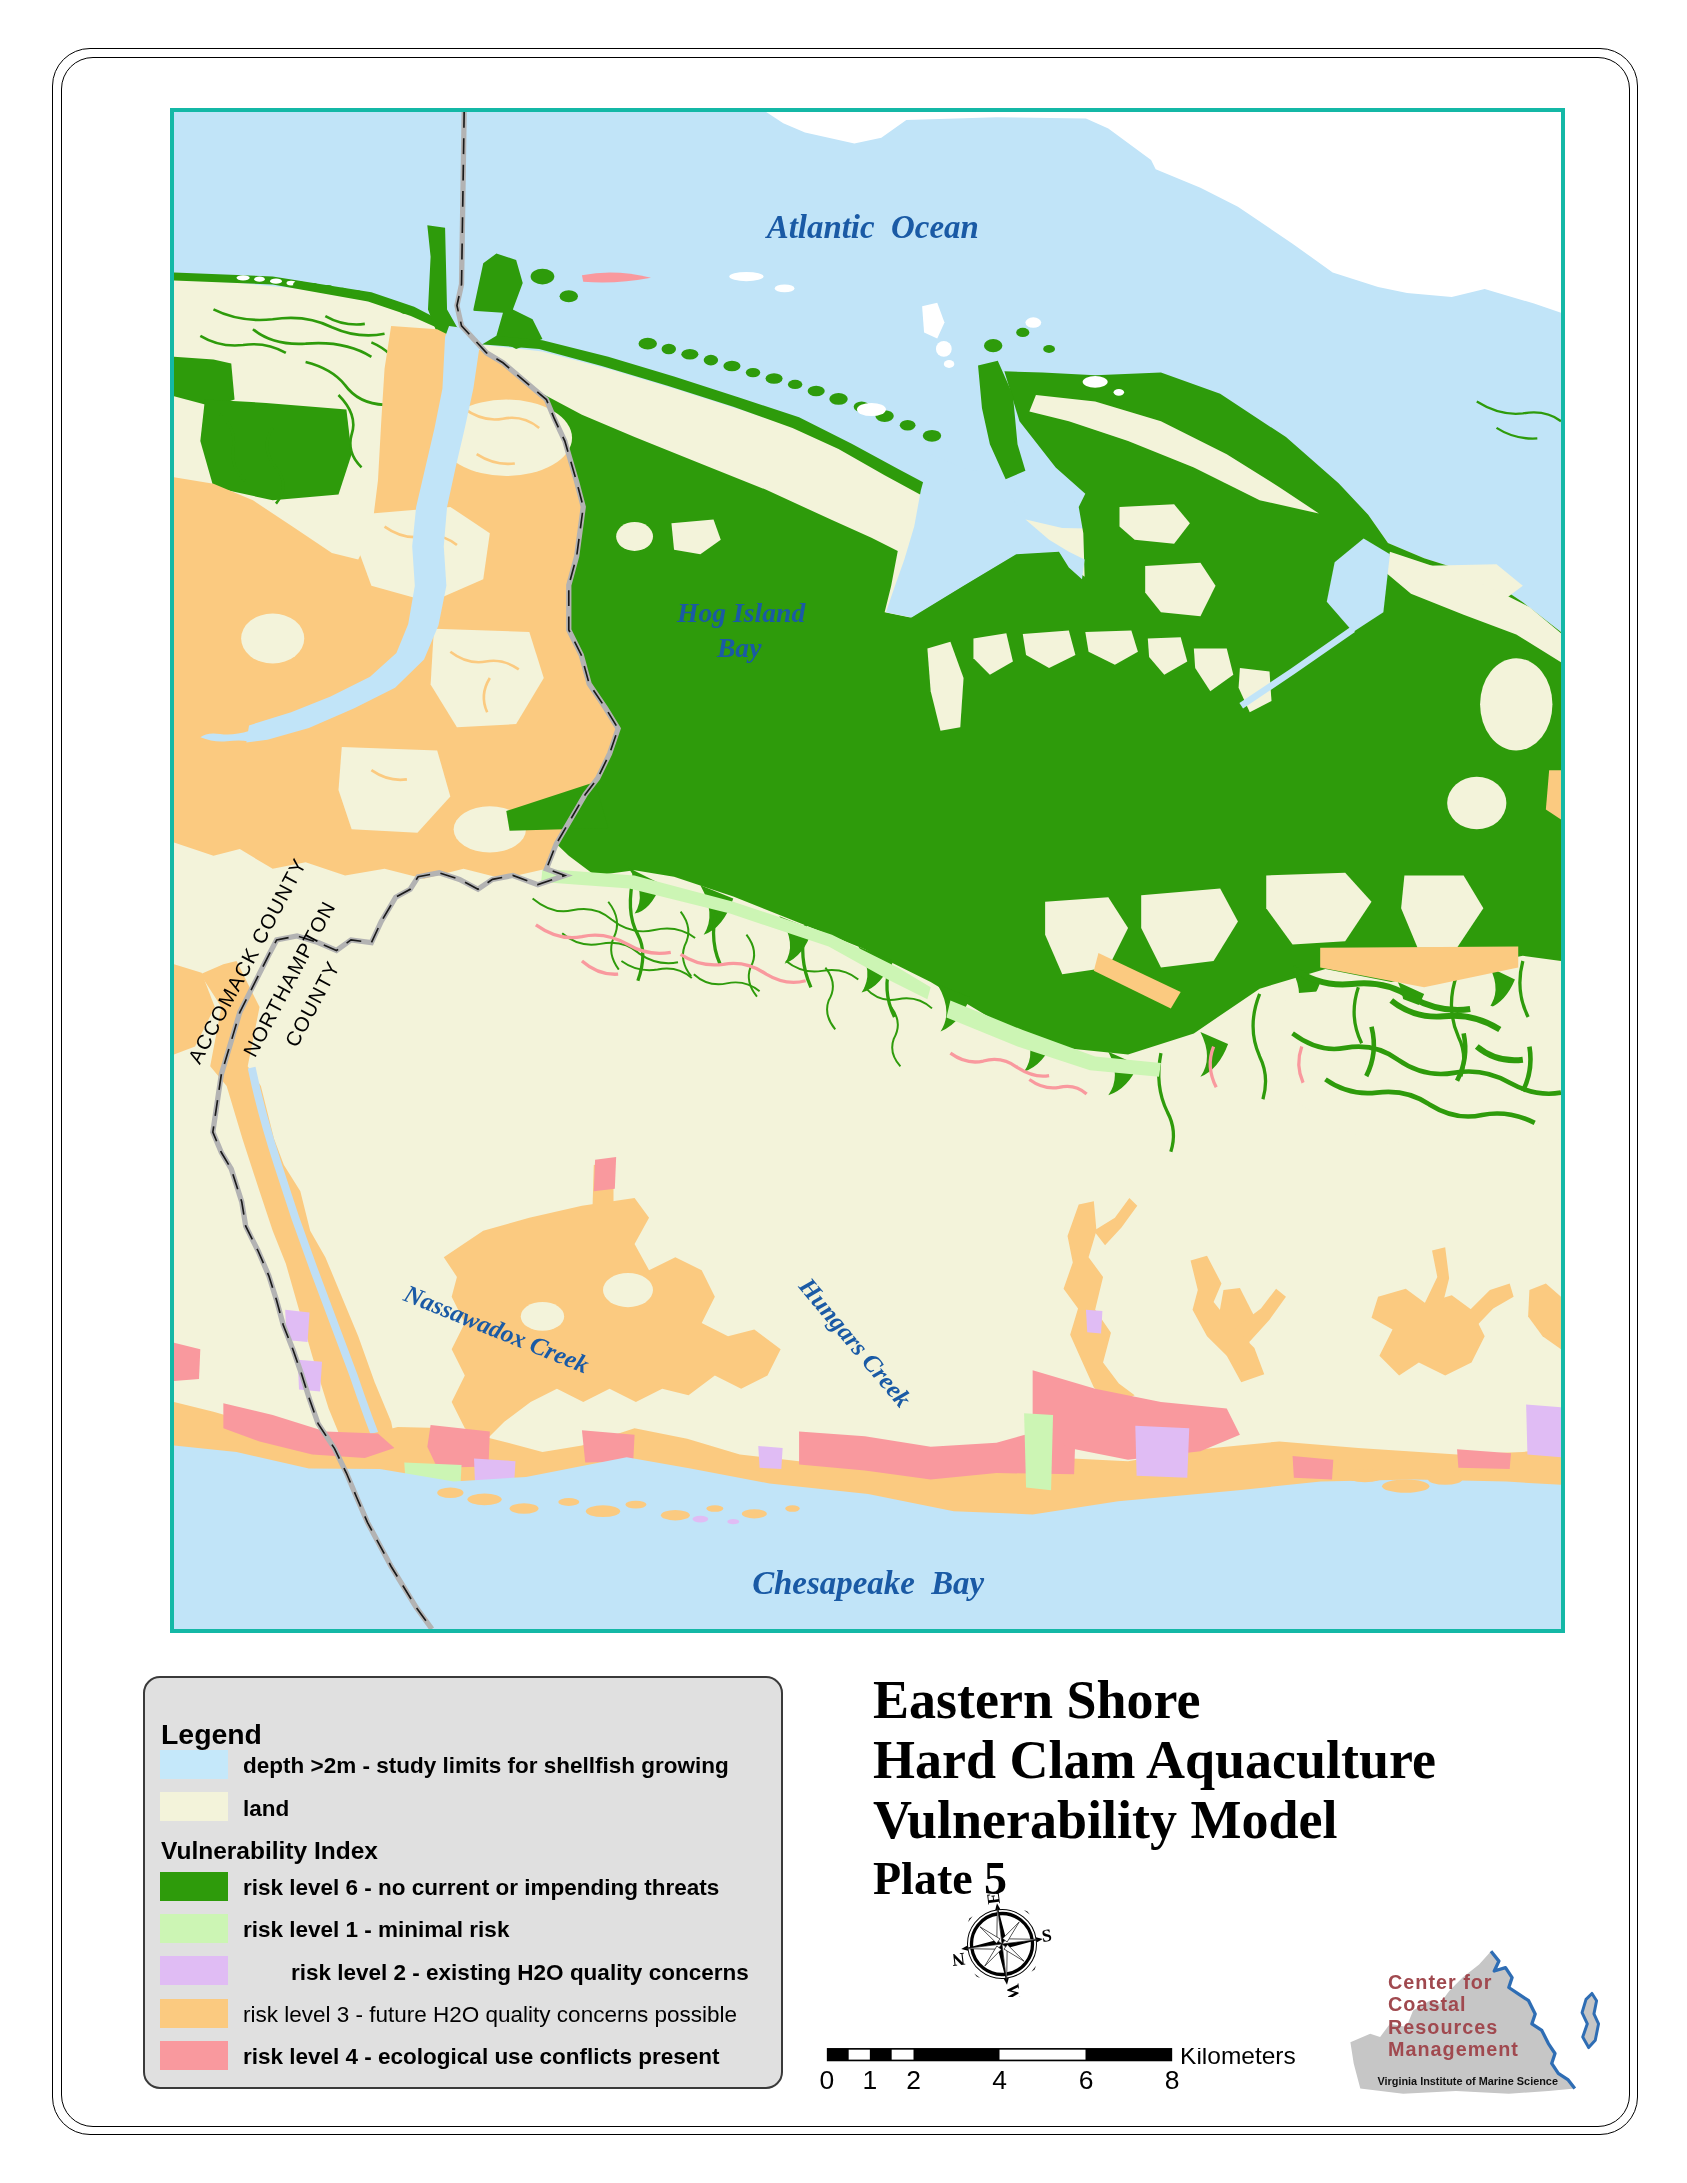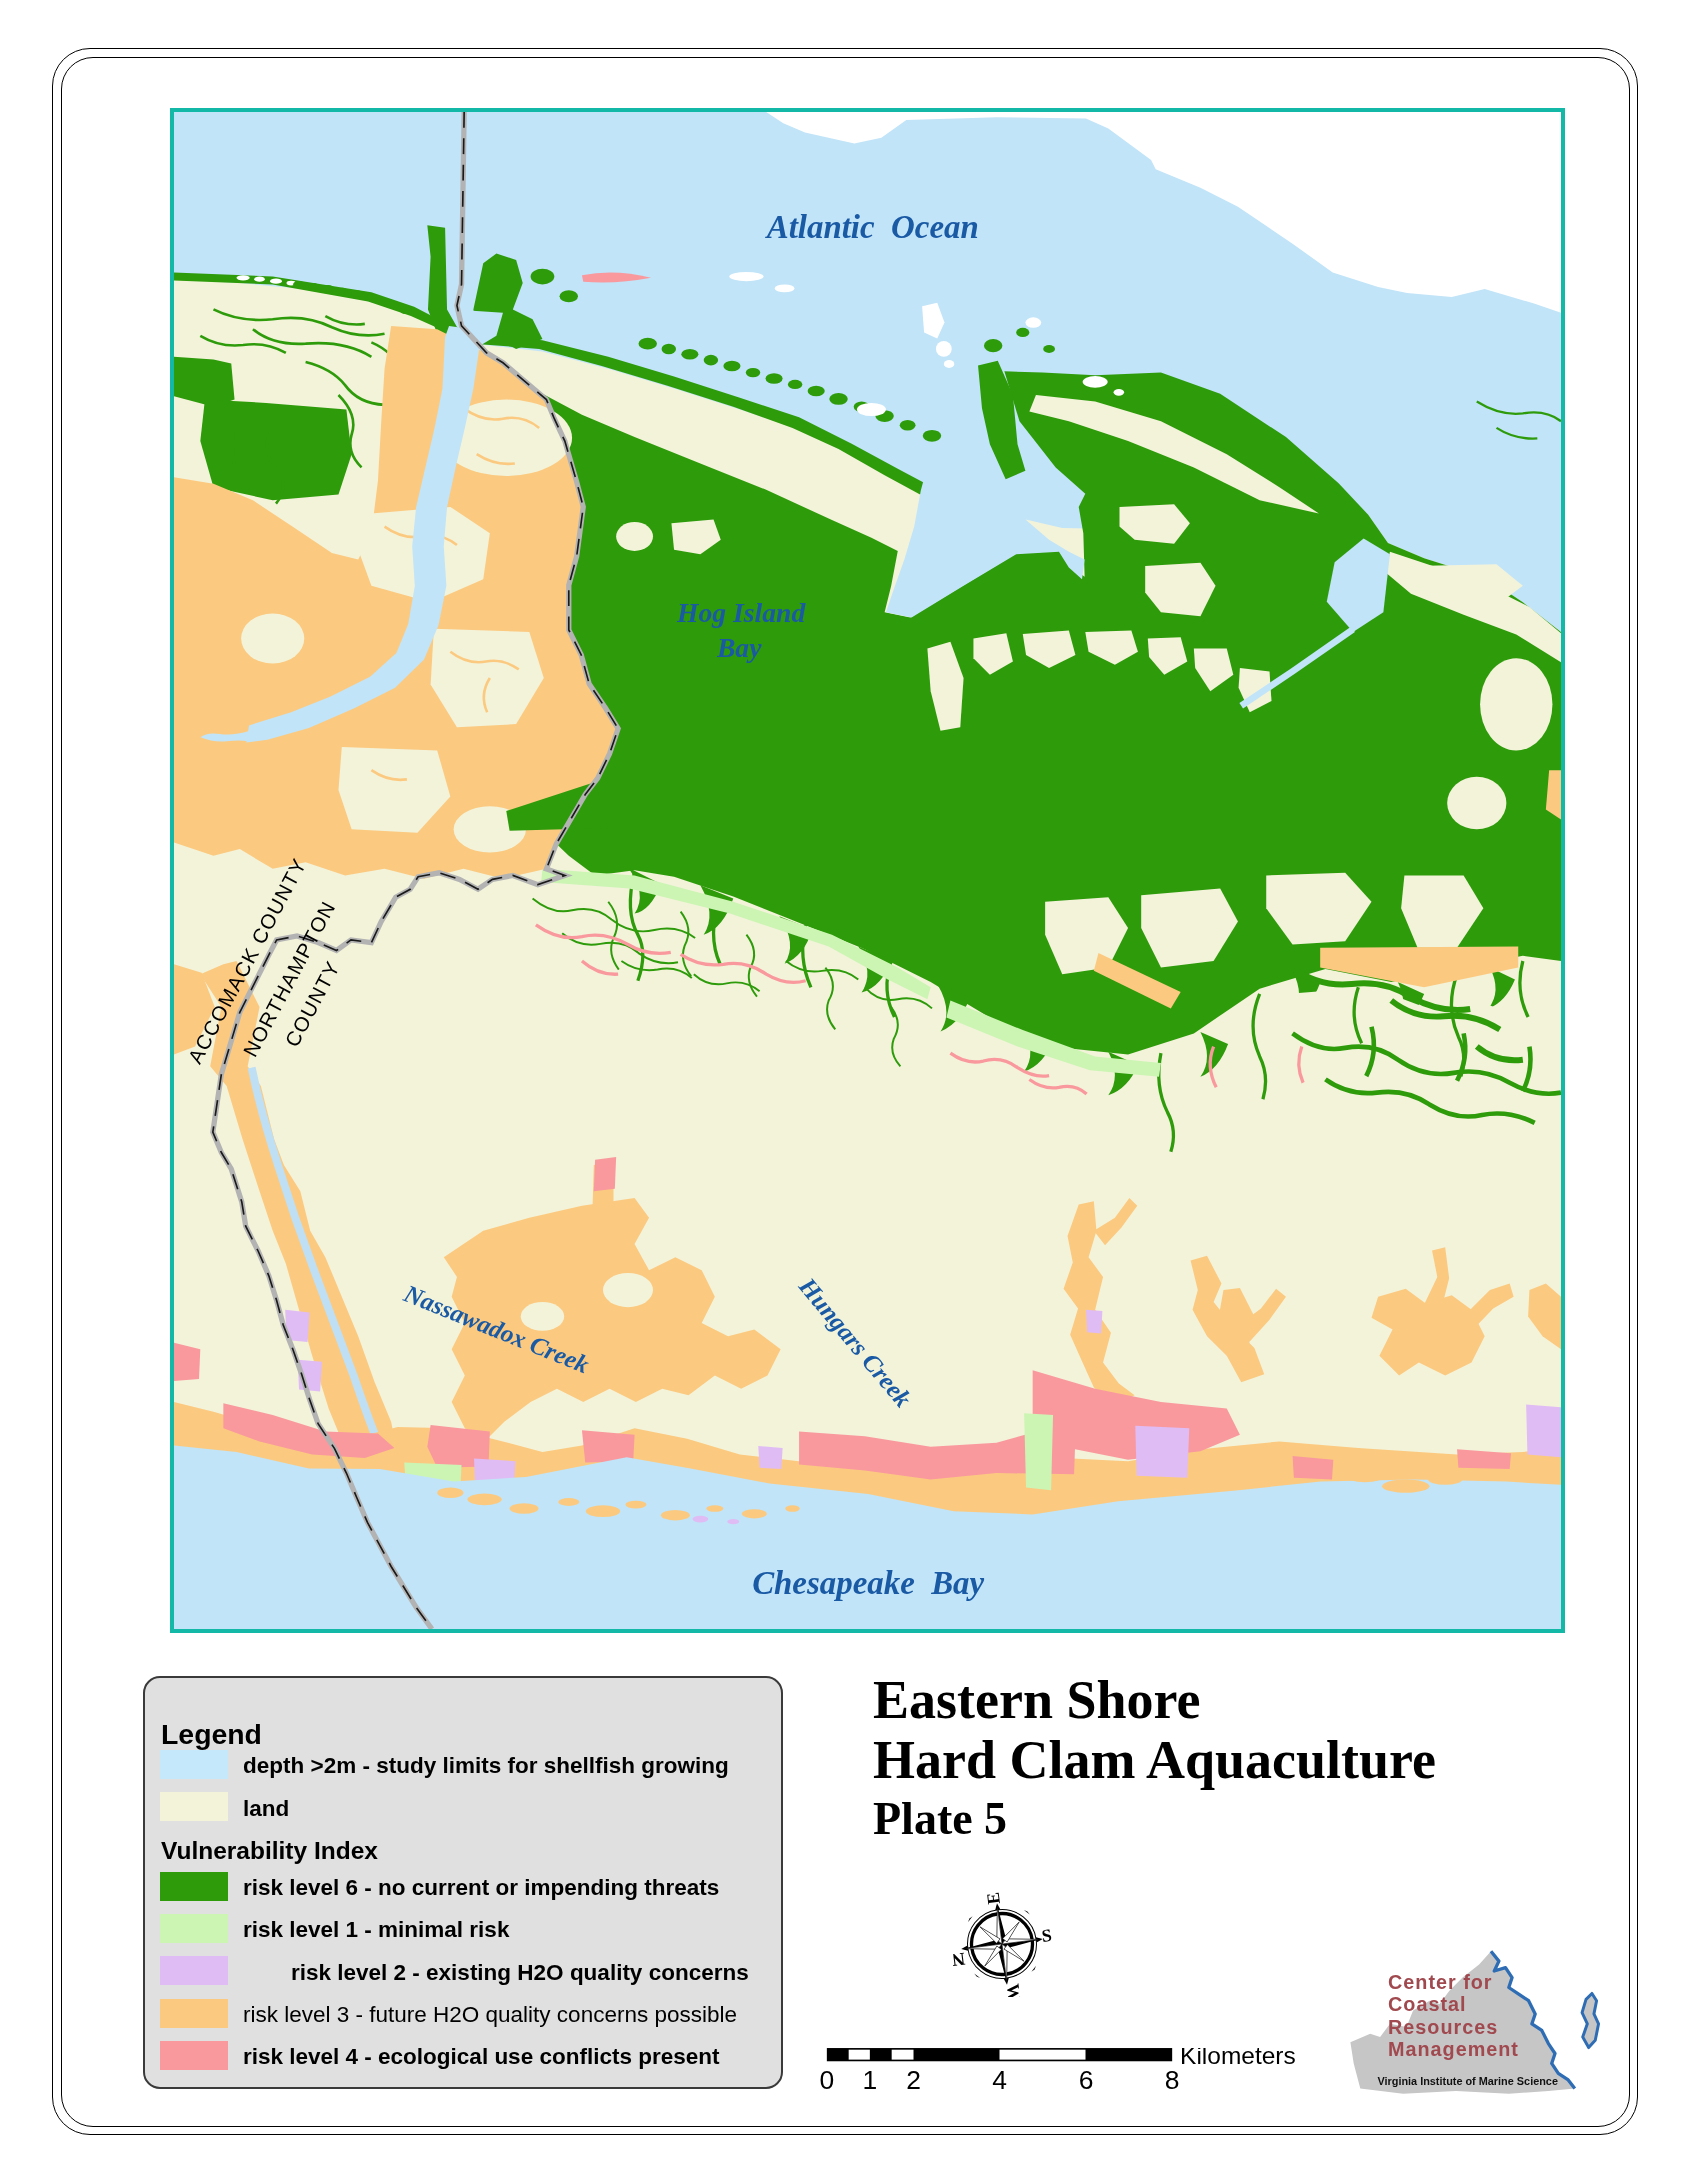--- a/index.html
+++ b/index.html
@@ -420,20 +420,21 @@
 
 <div class="abs" style="left:243px;top:2002px;font-size:22.5px;font-weight:normal;">risk level 3 - future H2O quality concerns possible</div>
 
 <div class="abs" style="left:160px;top:2041px;width:68px;height:29px;background:#F9999E;"></div>
 
 <div class="abs" style="left:243px;top:2044px;font-size:22.5px;font-weight:bold;">risk level 4 - ecological use conflicts present</div>
 
 <div class="abs" style="left:873px;top:1670px;width:668px;text-align:left;font-family:'Liberation Serif',serif;font-weight:bold;color:#000;">
   <div style="font-size:54px;line-height:60px;">Eastern Shore</div>
   <div style="font-size:54px;line-height:60px;">Hard Clam Aquaculture</div>
+  <div style="font-size:54px;line-height:60px;">Vulnerability Model</div>
   <div style="font-size:46px;line-height:58px;">Plate 5</div>
 </div>
 
 <div class="abs" style="left:949px;top:1891px;">
 <svg width="106" height="106" viewBox="-80 -80 160 160" xmlns="http://www.w3.org/2000/svg">
 
 <g transform="rotate(-97)">
 <circle cx="0" cy="0" r="46" fill="none" stroke="#000" stroke-width="5"></circle>
 <circle cx="0" cy="0" r="52" fill="none" stroke="#000" stroke-width="1.5"></circle>
 <g fill="#000">

